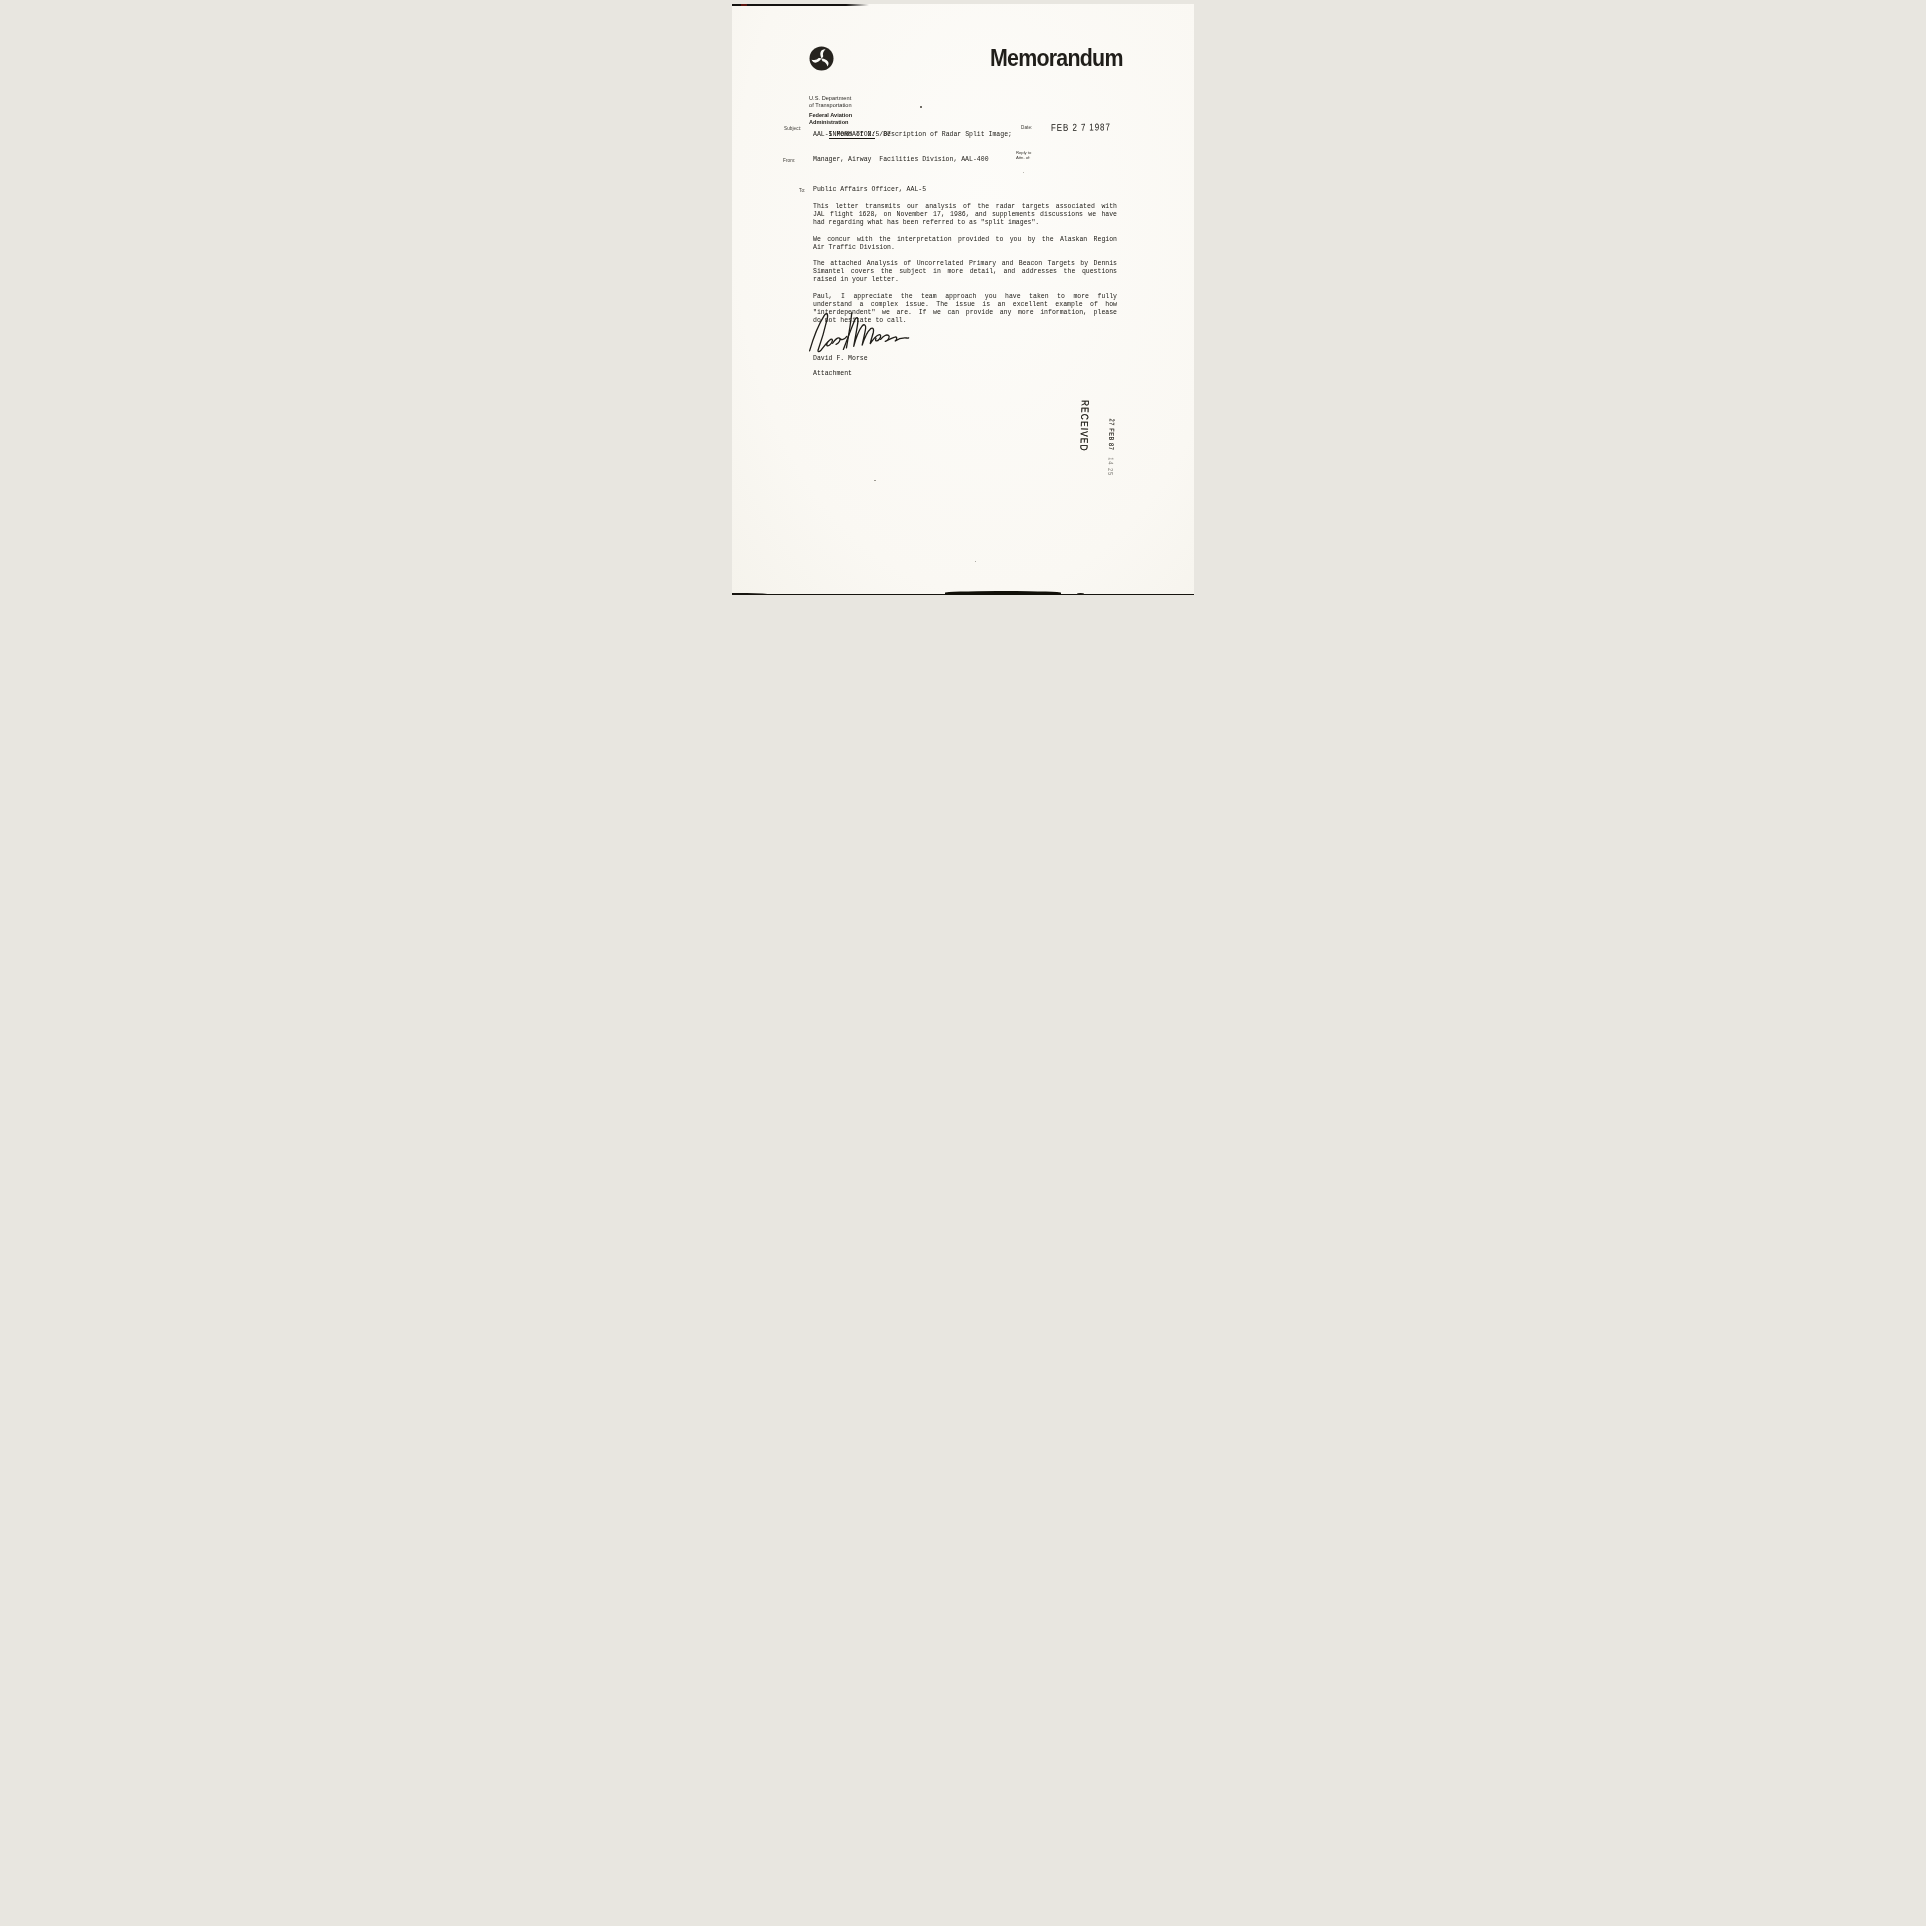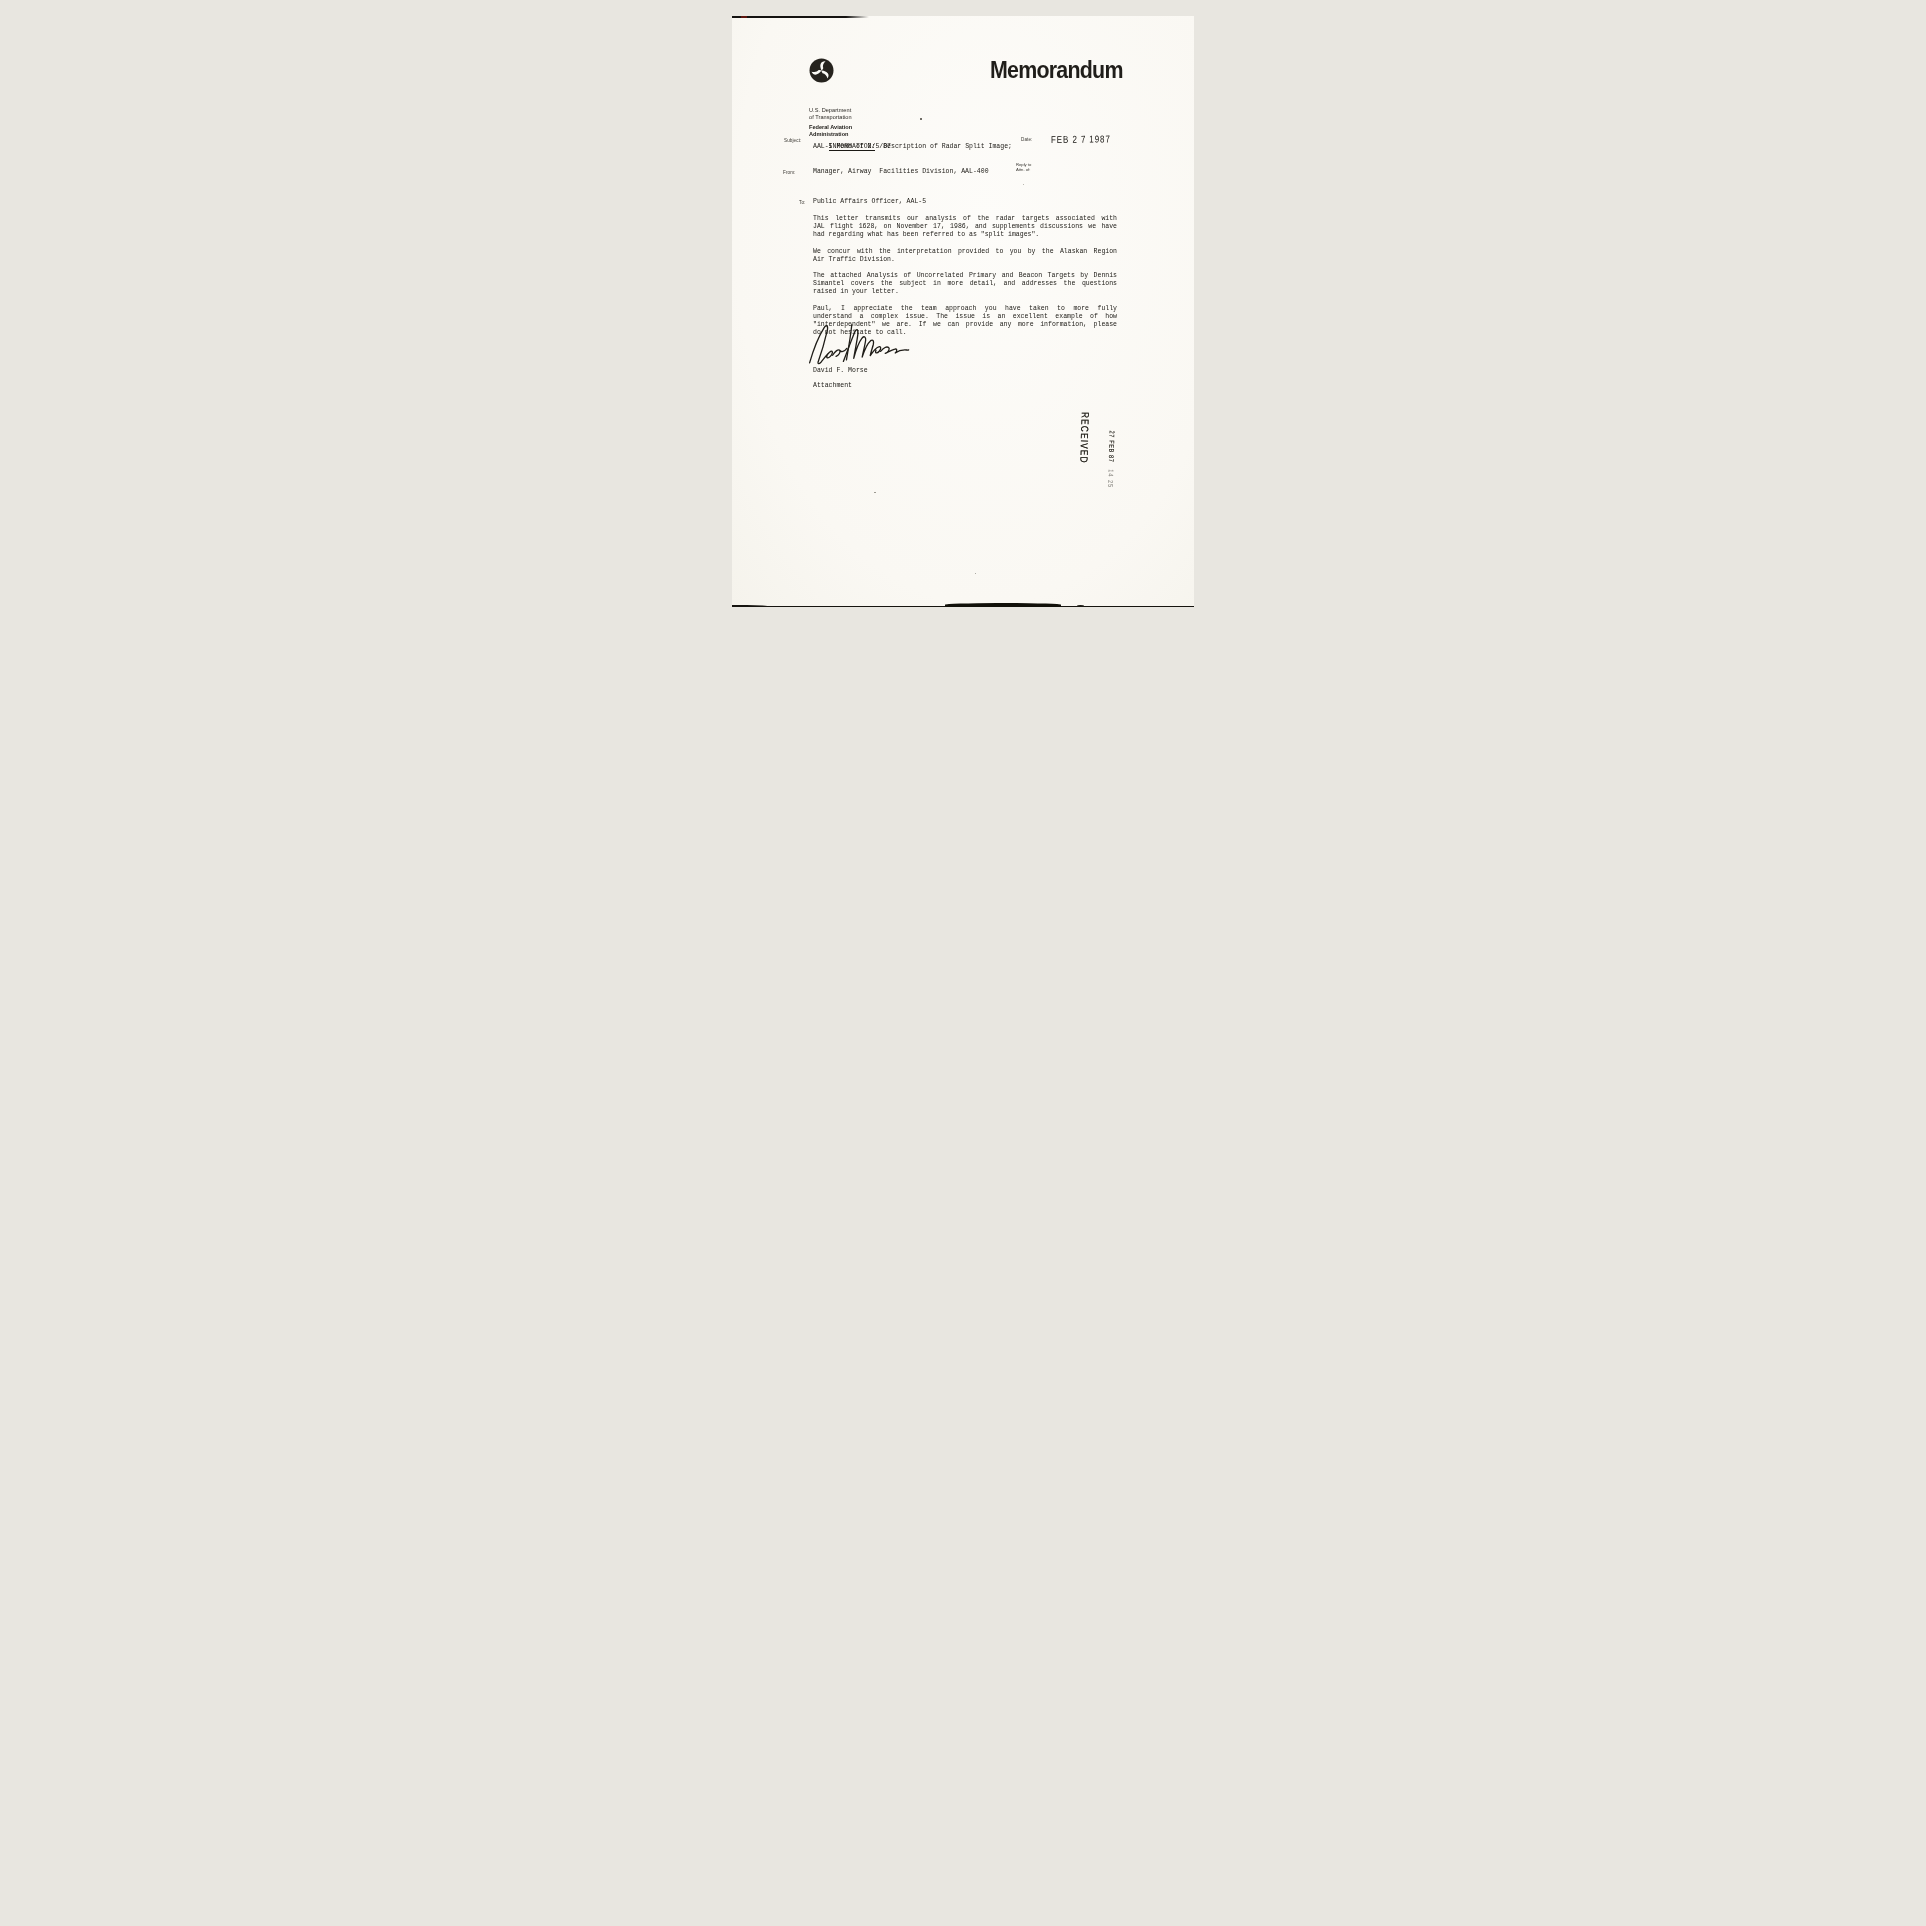--- a/index.html
+++ b/index.html
@@ -3,21 +3,21 @@
 <meta charset="utf-8">
 <style>
   html,body{margin:0;padding:0;}
   body{
     font-family:"Liberation Sans",sans-serif;
     background:#e8e6e0;
   }
   .page{
     position:relative;
     width:462px;height:591px;
-    margin:16px auto;
+    margin:4px auto;
     background:#fbfaf6;
     background-image:radial-gradient(ellipse at 55% 35%, #fdfcf9 0%, #faf8f3 70%, #f5f3ec 100%);
     overflow:hidden;
   }
   
   .strip-top{position:absolute;left:0;top:0;width:114px;height:2.3px;background:#141210;}
   .strip-top-fade{position:absolute;left:114px;top:0;width:23px;height:1.9px;
     background:linear-gradient(to right,#141210,rgba(20,18,16,0));}
   .strip-top-red{position:absolute;left:9.2px;top:0;width:6.2px;height:2.3px;background:#5c150e;}
   .strip-bottom{position:absolute;left:0;bottom:0;width:100%;height:1.2px;background:#16140f;}

